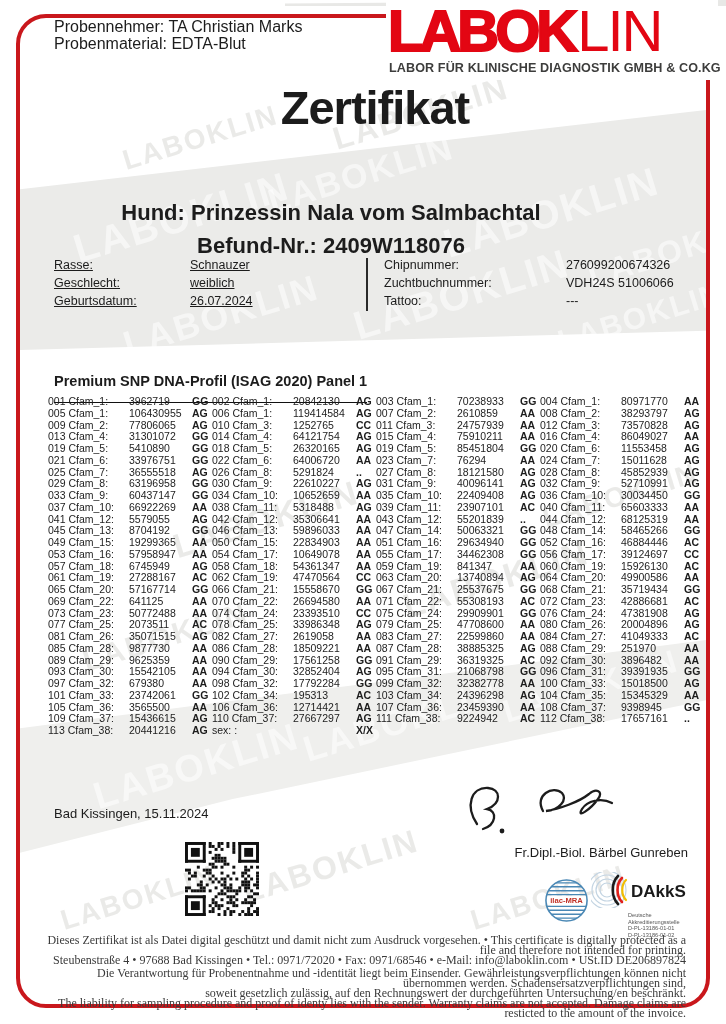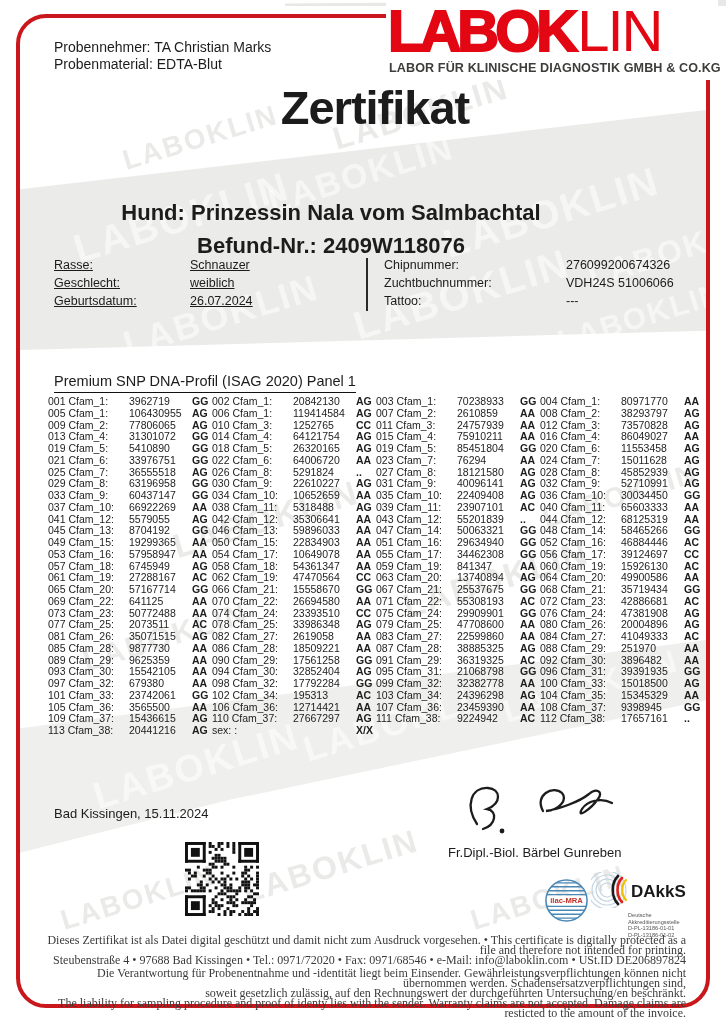--- a/index.html
+++ b/index.html
@@ -22,43 +22,43 @@
          border:4px solid #c9171c;border-radius:30px;z-index:2;}
   .logo-box{position:absolute;left:386px;top:0;width:332px;height:80px;background:#fff;z-index:3;}
   .logo-line{white-space:nowrap;line-height:1;margin:2px 0 0 2px;}
   .logo-heavy{font-size:58px;font-weight:700;color:#e30613;letter-spacing:-4px;
               -webkit-text-stroke:2px #e30613;}
   .logo-light{font-size:58px;font-weight:400;color:#e30613;letter-spacing:-2px;margin-left:3px;}
   .logo-sub{font-size:12.6px;font-weight:700;color:#3d3d3c;letter-spacing:0.1px;margin:1px 0 0 3px;
             white-space:nowrap;}
   
   .content{position:absolute;inset:0;z-index:4;}
-  .sample-info{position:absolute;left:54px;top:39px;font-size:14px;line-height:17px;}
+  .sample-info{position:absolute;left:54px;top:18px;font-size:16px;line-height:17px;}
   .big-title{position:absolute;left:0;top:80px;width:726px;text-align:center;
              font-size:47px;font-weight:700;transform:translateX(12px);letter-spacing:-1px;}
   .subject{position:absolute;left:0;top:196px;width:662px;text-align:center;
            font-size:22px;font-weight:700;line-height:33px;}
   .details{position:absolute;top:256px;font-size:12.5px;line-height:18px;}
   .details .row{display:flex;}
   .details-left{left:54px;text-decoration:underline;}
   .details-left .lbl{width:136px;}
   .details-right{left:378px;}
   .details-right .lbl{width:182px;margin-left:6px;}
   .divider{position:absolute;left:366px;top:258px;width:2px;height:53px;background:#2a2a2a;}
-  .panel-title{position:absolute;left:54px;top:373px;font-size:14.5px;font-weight:400;
-               border-bottom:1.6px solid #111;padding-bottom:3px;}
+  .panel-title{position:absolute;left:54px;top:373px;font-size:14.5px;font-weight:700;
+               border-bottom:1.6px solid #111;padding-bottom:13px;}
   .snp-grid{position:absolute;left:48px;top:396px;width:656px;display:grid;
             grid-template-columns:repeat(4,164px);font-size:10.5px;}
   .snp-cell{display:flex;height:11.75px;line-height:11.75px;white-space:nowrap;}
   .snp-cell .sn{width:81px;}
   .snp-cell .sp{width:63px;}
   .snp-cell .sg{font-weight:700;}
   .place-date{position:absolute;left:54px;top:806px;font-size:13px;}
   .signature{position:absolute;left:455px;top:780px;}
-  .signer{position:absolute;left:448px;top:845px;width:240px;text-align:left;font-size:13px;}
+  .signer{position:absolute;left:448px;top:845px;width:240px;text-align:right;font-size:13px;}
   .qr{position:absolute;left:185px;top:842px;width:74px;height:74px;}
   .ilac{position:absolute;left:543px;top:877px;}
   .dakks{position:absolute;left:591px;top:872px;width:105px;}
   .dakks-lines{margin-left:37px;font-size:5.6px;line-height:6.6px;color:#555;}
   .fineprint{position:absolute;left:40px;width:646px;text-align:right;
              font-size:12px;line-height:9.9px;color:#3a3a3a;font-family:Liberation Serif, serif;}
   .fp1{top:936px;} .fp2{top:969px;}
 </style>
 </head>
 <body>

